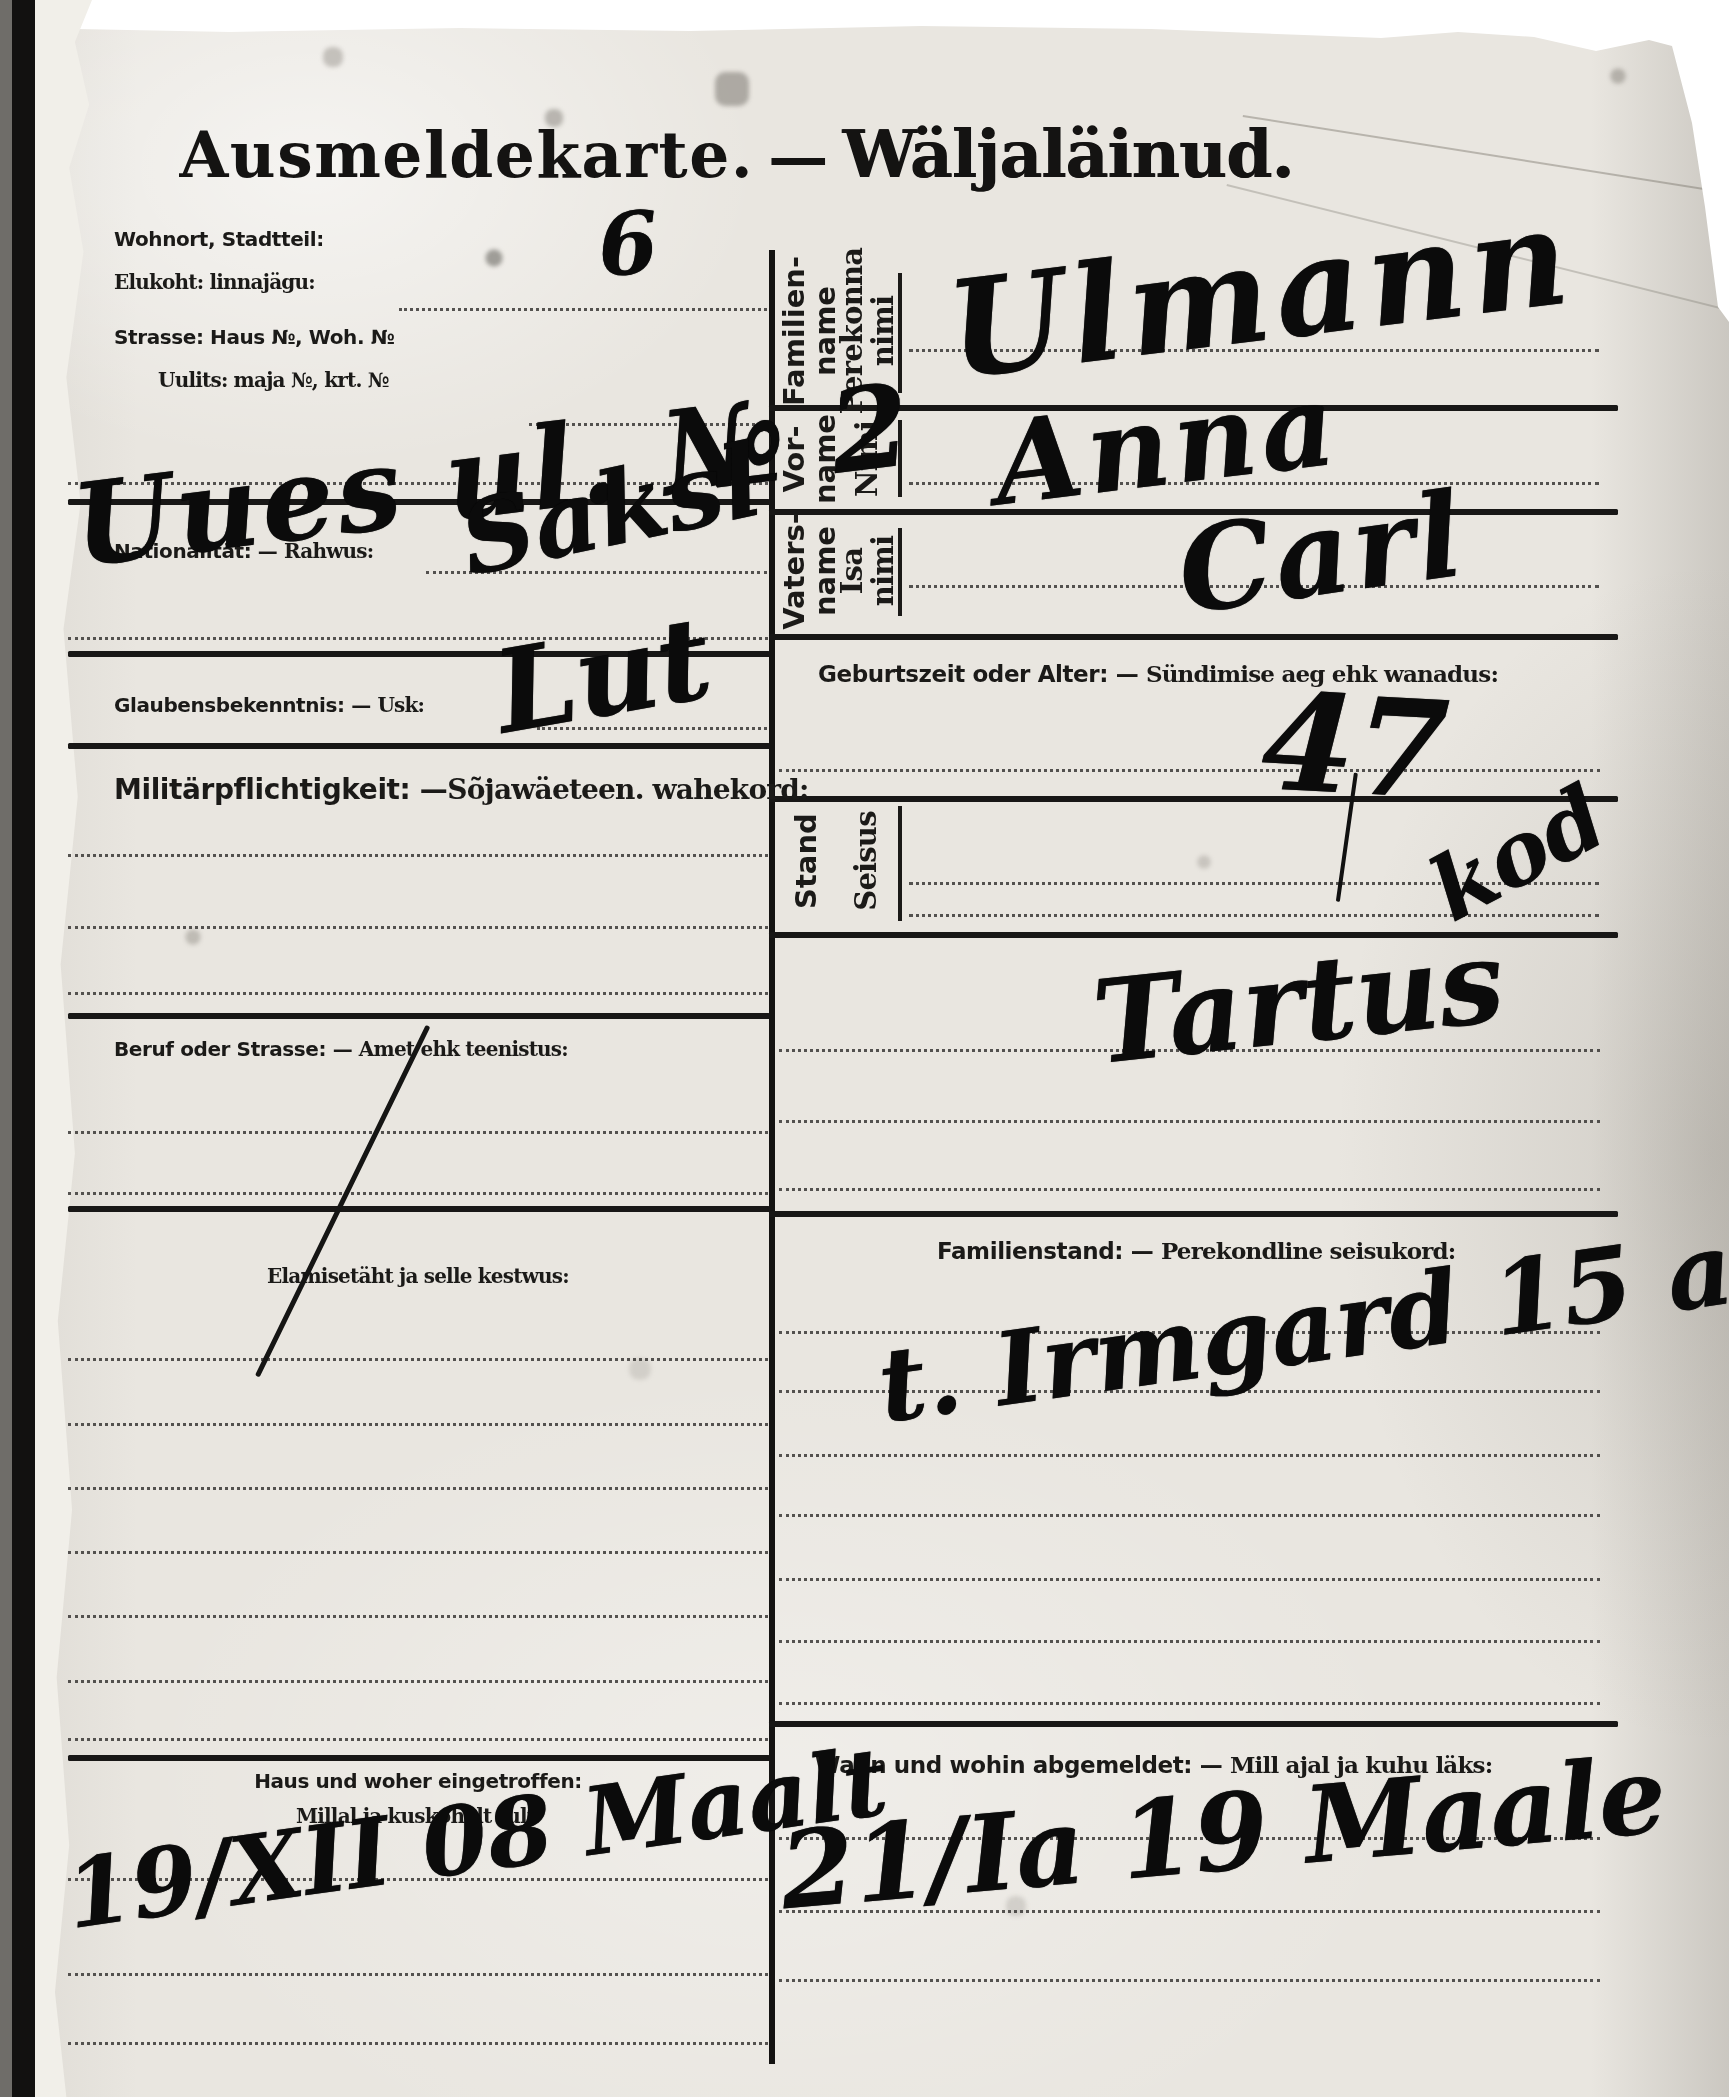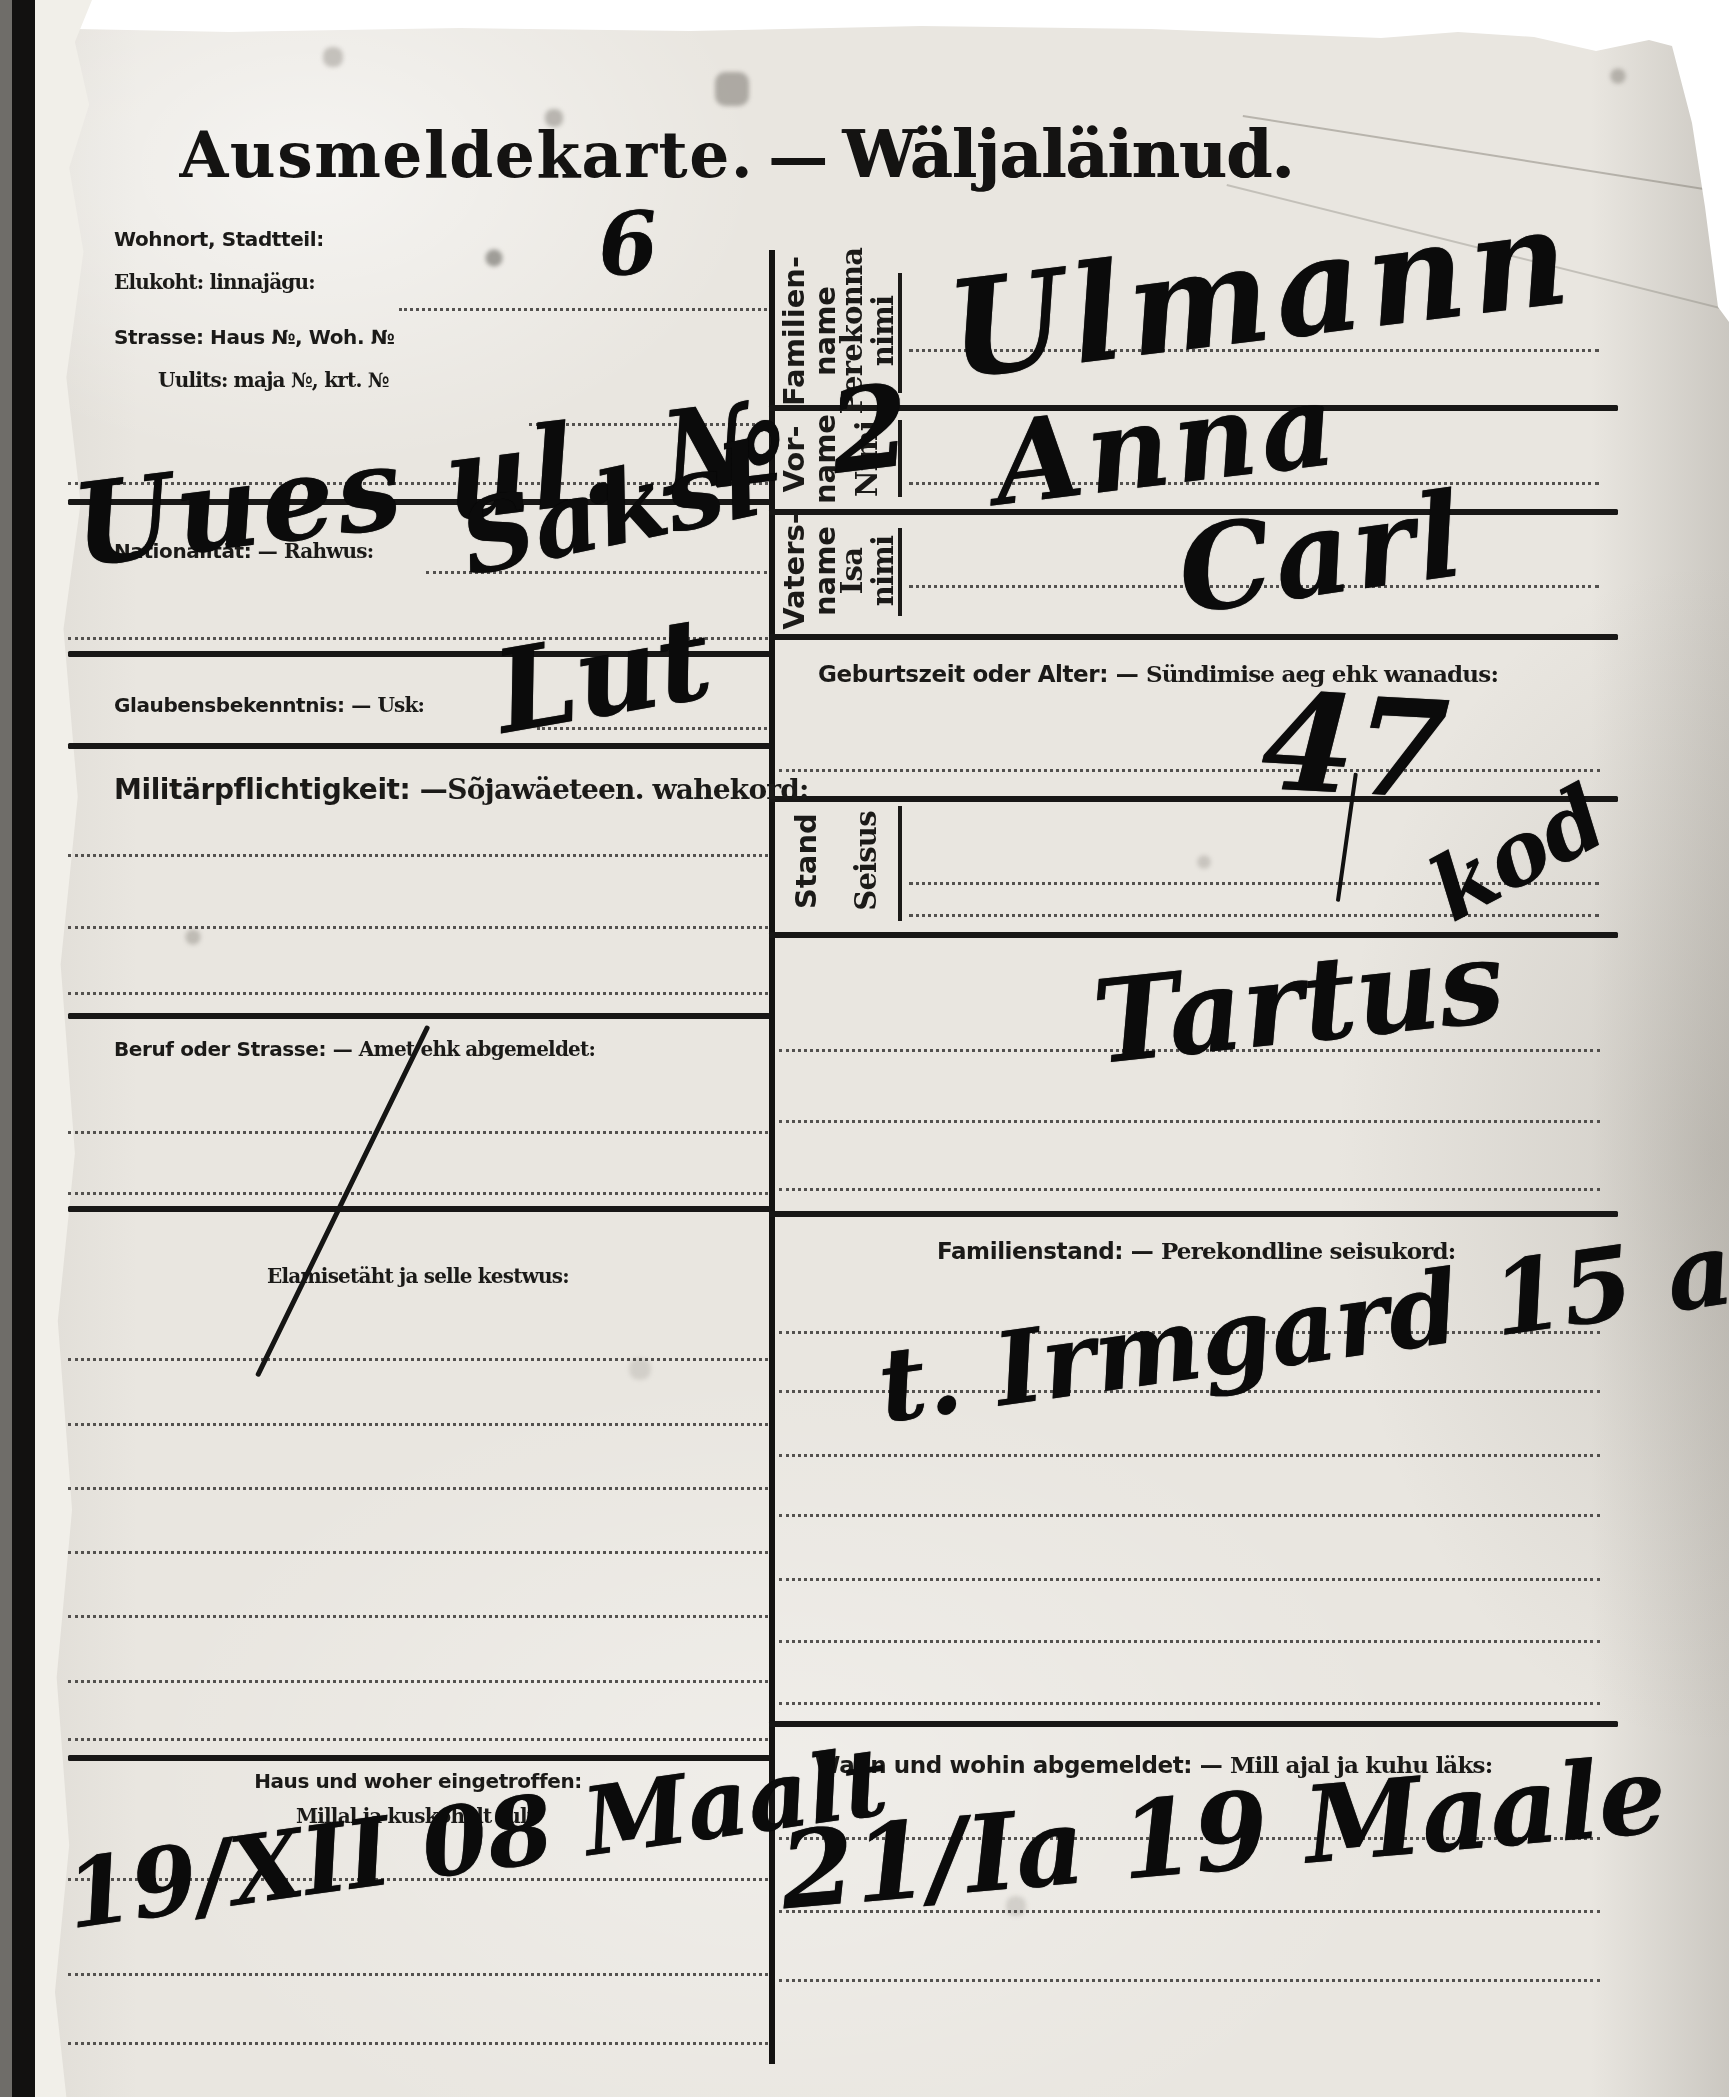--- a/index.html
+++ b/index.html
@@ -88,21 +88,21 @@
   <div class="dl" style="left:537px;top:727px;width:230px;"></div>
   <div class="hw" style="left:495px;top:618px;font-size:114px;transform:rotate(-10deg);">Lut</div>
   <div class="hr" style="left:68px;top:743px;width:702px;"></div>
 
   <div class="lab-de small36" style="left:114px;top:773px;"><span>Militärpflichtigkeit: —</span><span class="lab-et-inline">Sõjawäeteen. wahekord:</span></div>
   <div class="dl" style="left:68px;top:854px;width:700px;"></div>
   <div class="dl" style="left:68px;top:926px;width:700px;"></div>
   <div class="dl" style="left:68px;top:992px;width:700px;"></div>
   <div class="hr" style="left:68px;top:1013px;width:702px;"></div>
 
-  <div class="lab-de" style="left:114px;top:1037px;"><span>Beruf oder Strasse: —</span> <span class="lab-et-inline">Amet ehk abgemeldet:</span></div>
+  <div class="lab-de" style="left:114px;top:1037px;"><span>Beruf oder Strasse: —</span> <span class="lab-et-inline">Amet ehk teenistus:</span></div>
   <div class="slash"></div>
   <div class="dl" style="left:68px;top:1131px;width:700px;"></div>
   <div class="dl" style="left:68px;top:1192px;width:700px;"></div>
   <div class="hr" style="left:68px;top:1206px;width:702px;"></div>
 
   <div class="lab-de lab-et center" style="left:68px;top:1264px;width:700px;">Elamisetäht ja selle kestwus:</div>
   <div class="dl" style="left:68px;top:1358px;width:700px;"></div>
   <div class="dl" style="left:68px;top:1423px;width:700px;"></div>
   <div class="dl" style="left:68px;top:1487px;width:700px;"></div>
   <div class="dl" style="left:68px;top:1551px;width:700px;"></div>

